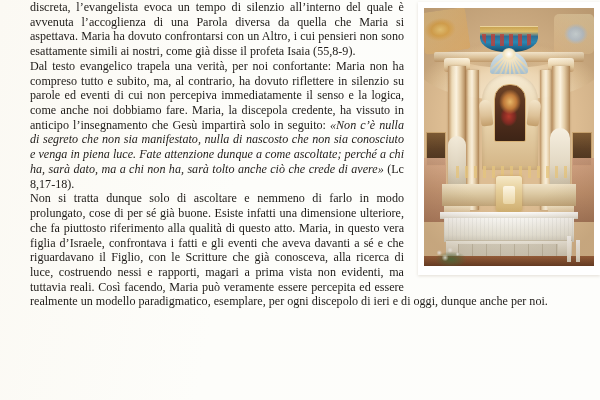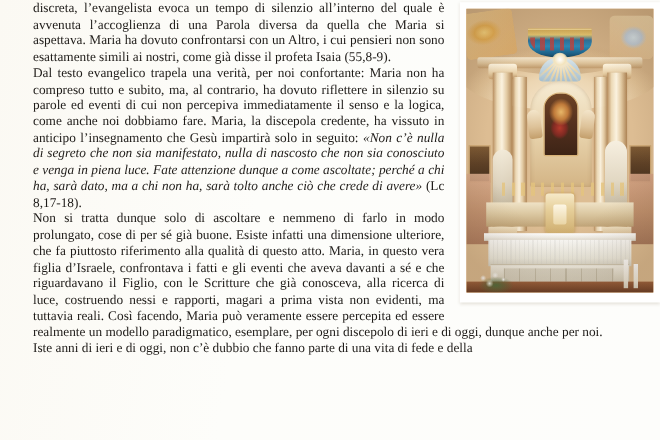--- a/index.html
+++ b/index.html
@@ -366,16 +366,15 @@
       <div class="ph-layer ph-candle" id="ph-candle-1"></div>
       <div class="ph-layer ph-candle" id="ph-candle-2"></div>
       <div class="ph-layer" id="ph-vignette"></div>
     </div>
   </figure>
 
   <div id="article">
     <p class="clip-top">discreta, l’evangelista evoca un tempo di silenzio all’interno del quale è avvenuta l’accoglienza di una Parola diversa da quella che Maria si aspettava. Maria ha dovuto confrontarsi con un Altro, i cui pensieri non sono esattamente simili ai nostri, come già disse il profeta Isaia (55,8-9).</p>
     <p><span>Dal testo evangelico trapela una verità, per noi confortante: Maria non ha compreso tutto e subito, ma, al contrario, ha dovuto riflettere in silenzio su parole ed eventi di cui non percepiva immediatamente il senso e la logica, come anche noi dobbiamo fare. Maria, la discepola credente, ha vissuto in anticipo l’insegnamento che Gesù impartirà solo in seguito: </span><em>«Non c’è nulla di segreto che non sia manifestato, nulla di nascosto che non sia conosciuto e venga in piena luce. Fate attenzione dunque a come ascoltate; perché a chi ha, sarà dato, ma a chi non ha, sarà tolto anche ciò che crede di avere»</em><span> (Lc 8,17-18).</span></p>
     <p>Non si tratta dunque solo di ascoltare e nemmeno di farlo in modo prolungato, cose di per sé già buone. Esiste infatti una dimensione ulteriore, che fa piuttosto riferimento alla qualità di questo atto. Maria, in questo vera figlia d’Israele, confrontava i fatti e gli eventi che aveva davanti a sé e che riguardavano il Figlio, con le Scritture che già conosceva, alla ricerca di luce, costruendo nessi e rapporti, magari a prima vista non evidenti, ma tuttavia reali. Così facendo, Maria può veramente essere percepita ed essere realmente un modello paradigmatico, esemplare, per ogni discepolo di ieri e di oggi, dunque anche per noi.</p>
-    <p>Iste anni di ieri e di oggi, non c’è dubbio che fanno parte di una vita di fede e della</p>
   </div>
 
 </div>
 
 </body></html>

